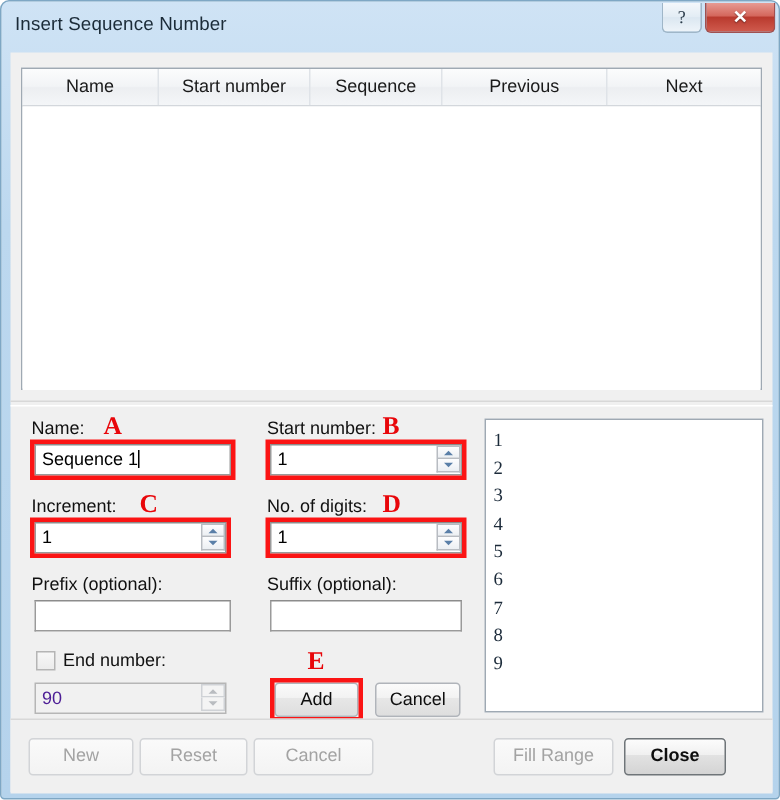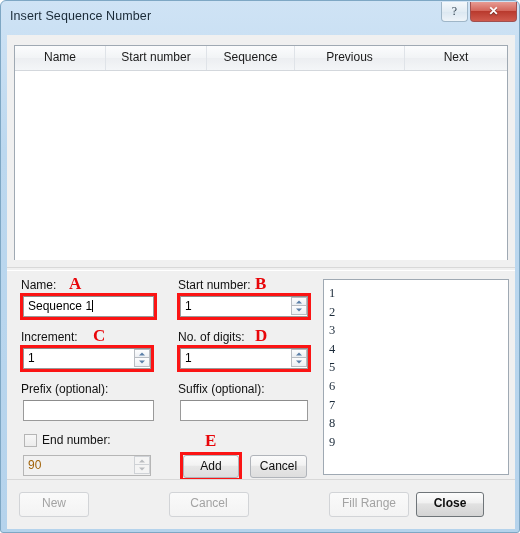--- a/index.html
+++ b/index.html
@@ -165,21 +165,21 @@
     font-family: "Liberation Sans", sans-serif;
     font-size: 12px;
     color: #000;
     padding: 0 0 0 4px;
     line-height: 19px;
     overflow: hidden;
     white-space: nowrap;
   }
   .tfield.disabled {
     background: #f1f1f1;
-    color: #a16207;
+    color: #4c1d95;
     border-color: #b6b6b6;
   }
   .caret {
     display: inline-block;
     width: 1px;
     height: 12px;
     background: #000;
     vertical-align: -2px;
     margin-left: 0px;
   }
@@ -383,19 +383,20 @@
       <div class="pitem">4</div>
       <div class="pitem">5</div>
       <div class="pitem">6</div>
       <div class="pitem">7</div>
       <div class="pitem">8</div>
       <div class="pitem">9</div>
     </div>
 
     <div class="bottombar">
       <div class="btn disabled" style="left:12px;  top:12px; width:70px; height:25px;">New</div>
+      <div class="btn disabled" style="left:86px;  top:12px; width:72px; height:25px;">Reset</div>
       <div class="btn disabled" style="left:162px; top:12px; width:80px; height:25px;">Cancel</div>
       <div class="btn disabled" style="left:322px; top:12px; width:80px; height:25px;">Fill Range</div>
       <div class="btn default" style="left:409px; top:12px; width:68px; height:25px;">Close</div>
     </div>
 
   </div>
 </div>
 
 </body></html>

